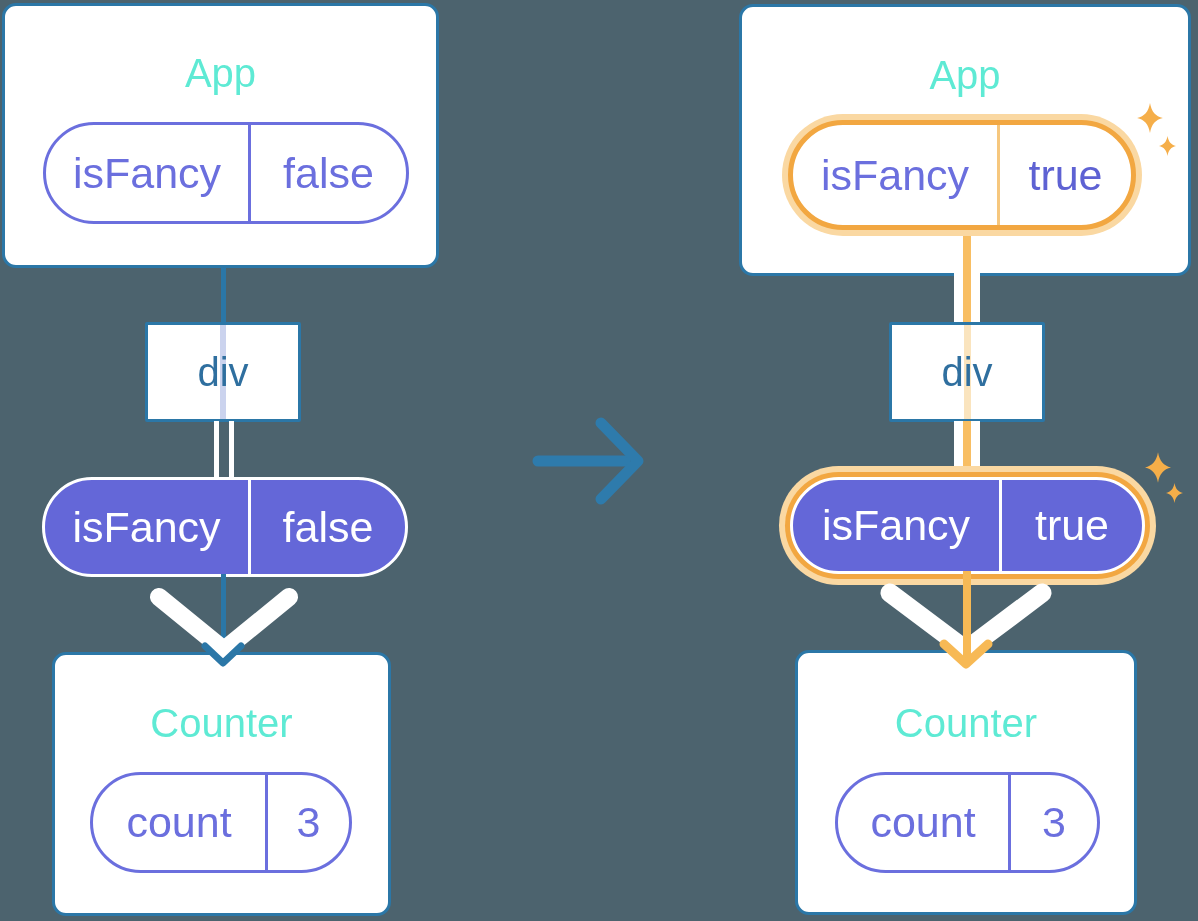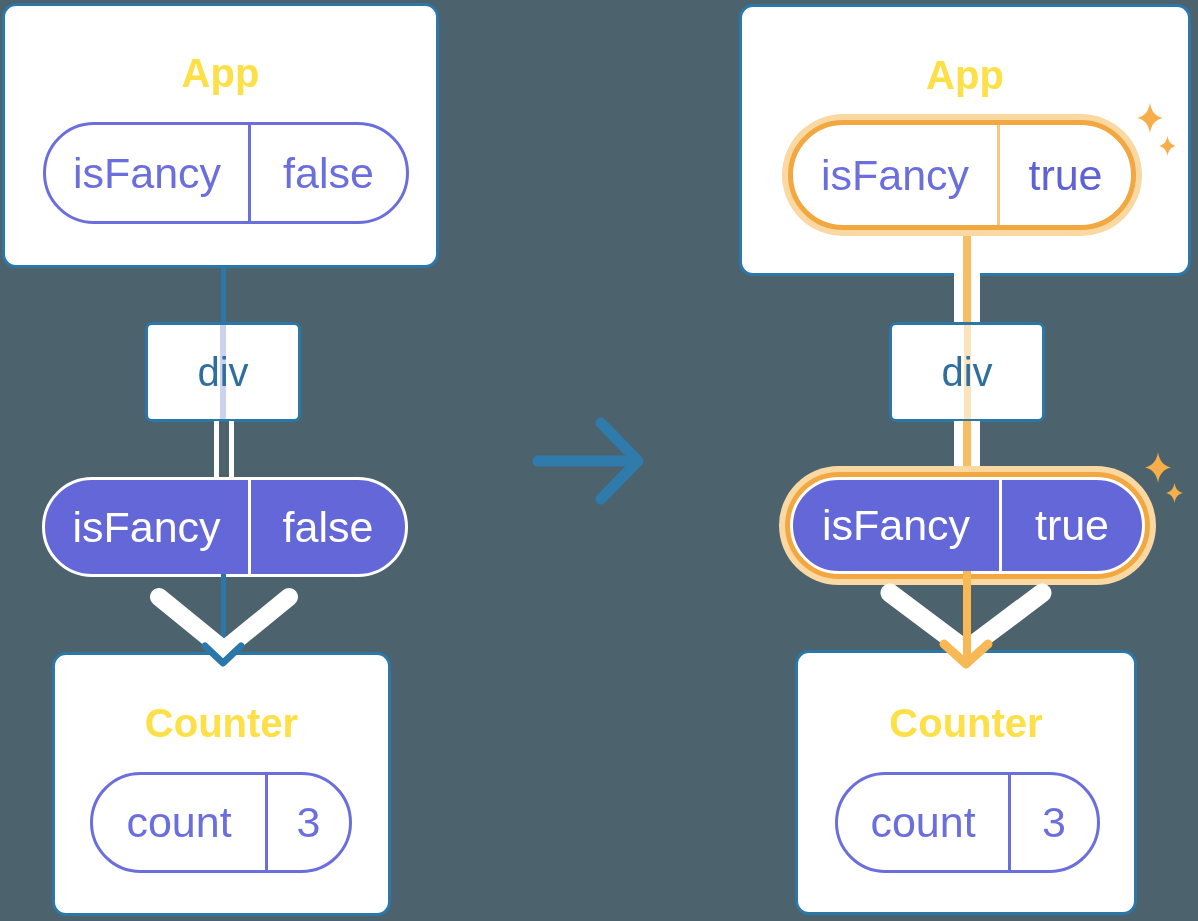--- a/index.html
+++ b/index.html
@@ -15,22 +15,22 @@
     position: absolute;
     background: #ffffff;
     border: 3px solid #2B77A7;
     border-radius: 14px;
     box-sizing: border-box;
   }
   .ttl {
     position: absolute;
     text-align: center;
     font-size: 40px;
-    font-weight: 700;
-    color: #fde047;
+    font-weight: 400;
+    color: #5eead4;
     line-height: 46px;
   }
   .pill {
     position: absolute;
     display: flex;
     align-items: stretch;
     box-sizing: border-box;
     border-radius: 60px;
     background: #ffffff;
   }
@@ -56,21 +56,21 @@
     background: #6467D8; border: 3px solid #ffffff; color: #ffffff;
     box-shadow: 0 0 0 5px #F2A741, 0 0 0 11px #FAD8A2;
   }
   .hl-solid .sep { background: #ffffff; }
   .val-bold { font-weight: 400; }
   .hl-ring .val-bold { color: #5E62D3; }
   .divbox {
     position: absolute;
     background: #ffffff;
     border: 3px solid #2B77A7;
-    border-radius: 7px;
+    border-radius: 2px;
     box-sizing: border-box;
     display: flex;
     align-items: center;
     justify-content: center;
   }
   .divbox .stripe {
     position: absolute;
     top: 0; bottom: 0;
     left: 50%;
   }

